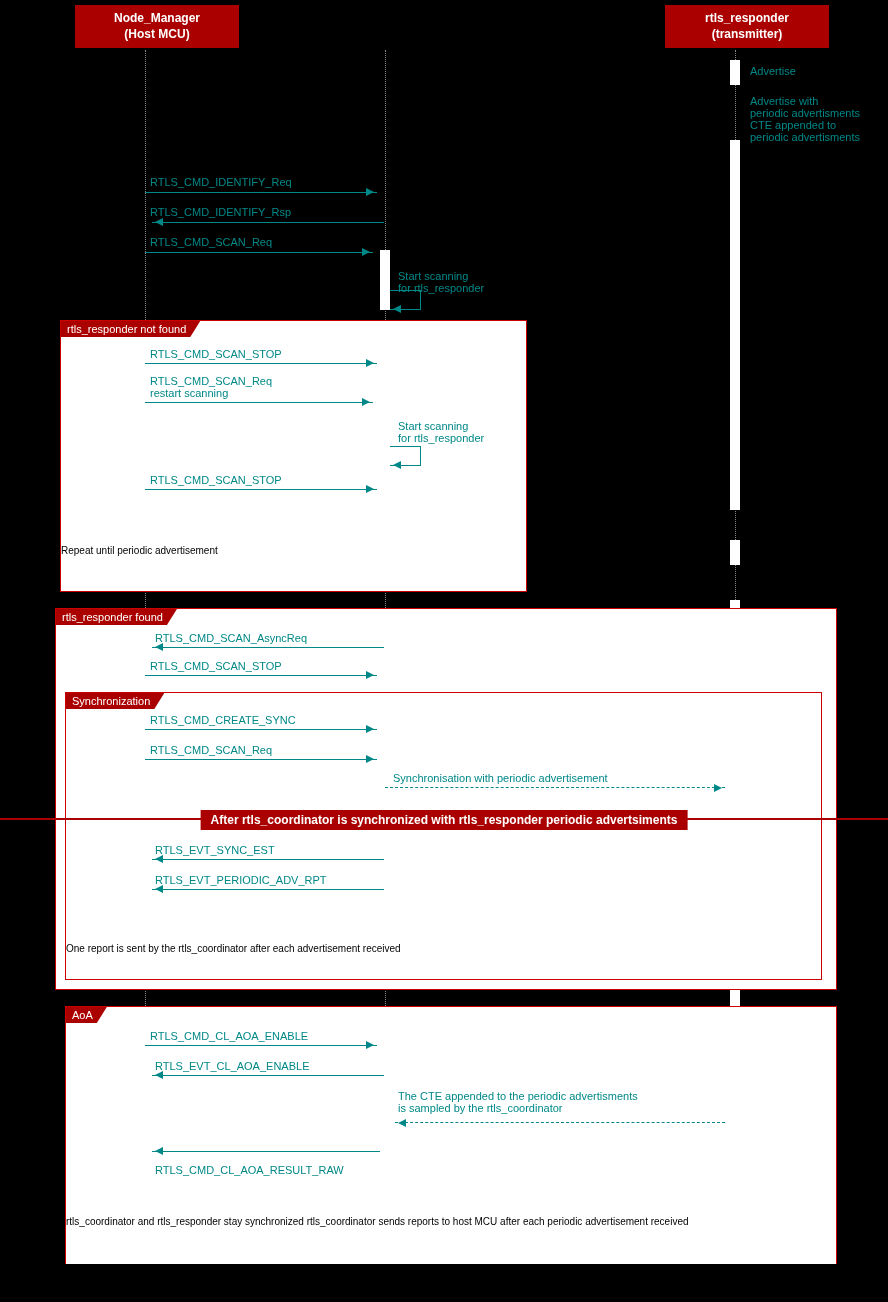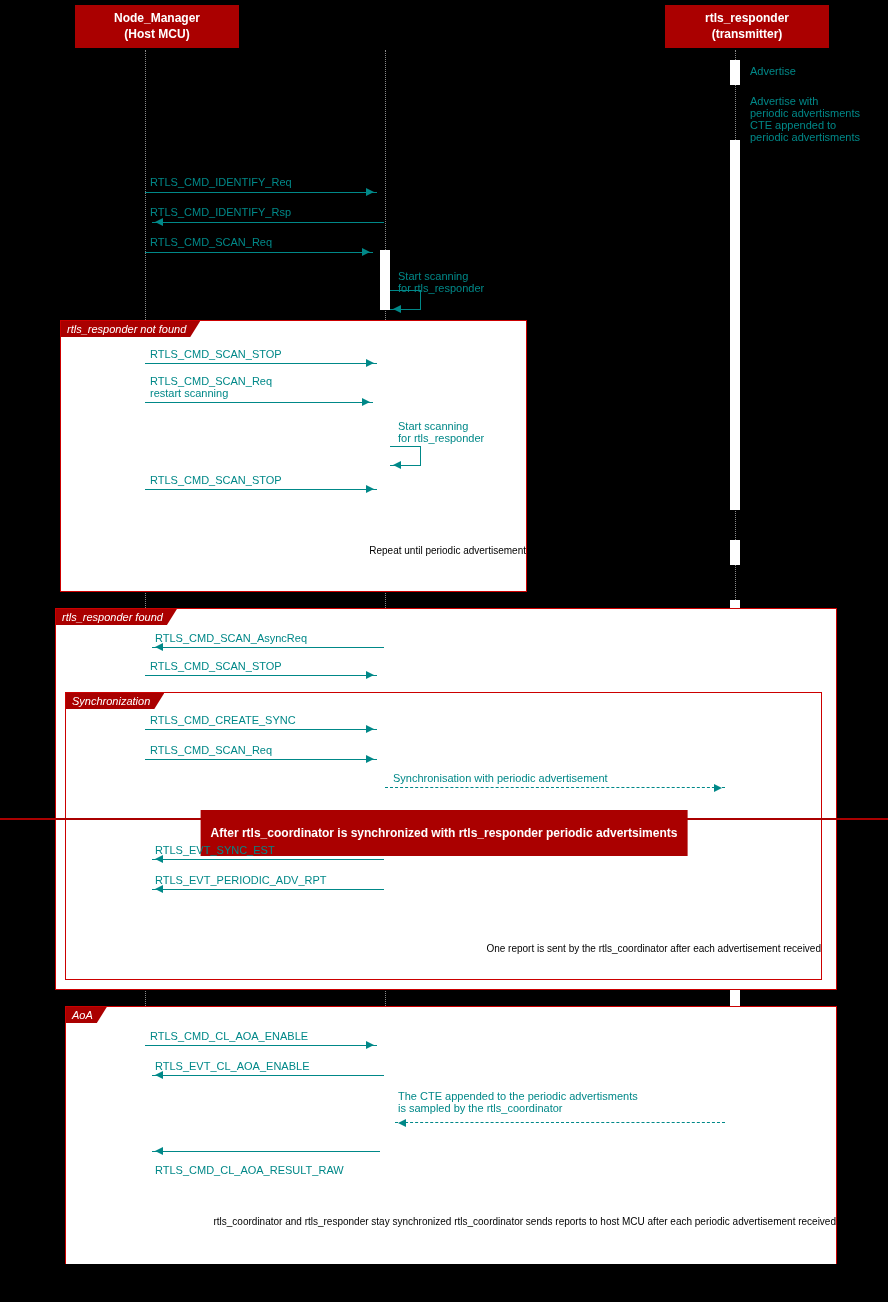--- a/index.html
+++ b/index.html
@@ -8,24 +8,24 @@
 .lifeline{position:absolute;border-left:1px dotted #888;top:50px;bottom:10px;width:0}
 .activation{position:absolute;background:#fff;width:10px}
 .msg{position:absolute;color:#088;font-size:11px;white-space:pre-line}
 .arrow{position:absolute;height:1px;background:#088}
 .arrow.dash{background:transparent;border-top:1px dashed #088}
 .arrow::after{content:'';position:absolute;right:-1px;top:-4px;border:4px solid transparent;border-left:8px solid #088}
 .arrow.left::after{left:-1px;right:auto;border-left:4px solid transparent;border-right:8px solid #088}
 .selfloop{position:absolute;border:1px solid #088;border-left:none;width:30px}
 .selfloop::after{content:'';position:absolute;left:-1px;bottom:-4px;border:4px solid transparent;border-right:8px solid #088}
 .group{position:absolute;border:1.5px solid #c00;background:#fff}
-.group-label{position:absolute;background:#a00;color:#fff;font-style:italic;font-size:11px;padding:2px 14px 2px 6px;top:0;left:0;clip-path:polygon(0 0,100% 0,calc(100% - 10px) 100%,0 100%)}
-.group-note{color:#000;font-size:10px;text-align:right;position:absolute}
+.group-label{position:absolute;background:#a00;color:#fff;font-size:11px;padding:2px 14px 2px 6px;top:0;left:0;clip-path:polygon(0 0,100% 0,calc(100% - 10px) 100%,0 100%)}
+.group-note{color:#000;font-size:10px;text-align:left;position:absolute}
 .divider{position:absolute;left:0;right:0;height:2px;background:#a00}
-.divider-label{position:absolute;background:#a00;color:#fff;font-weight:bold;font-size:12px;padding:16px 10px;left:50%;transform:translateX(-50%);white-space:nowrap}
+.divider-label{position:absolute;background:#a00;color:#fff;font-weight:bold;font-size:12px;padding:3px 10px;left:50%;transform:translateX(-50%);white-space:nowrap}
 .resp-label{position:absolute;color:#000;font-size:11px;white-space:pre-line}
 </style>
 </head>
 <body>
 
 <div class="diagram">
 
 <div class="participant" style="left:75px;top:5px;width:140px">
   <span>Node_Manager</span><br>
   <span>(Host MCU)</span>

